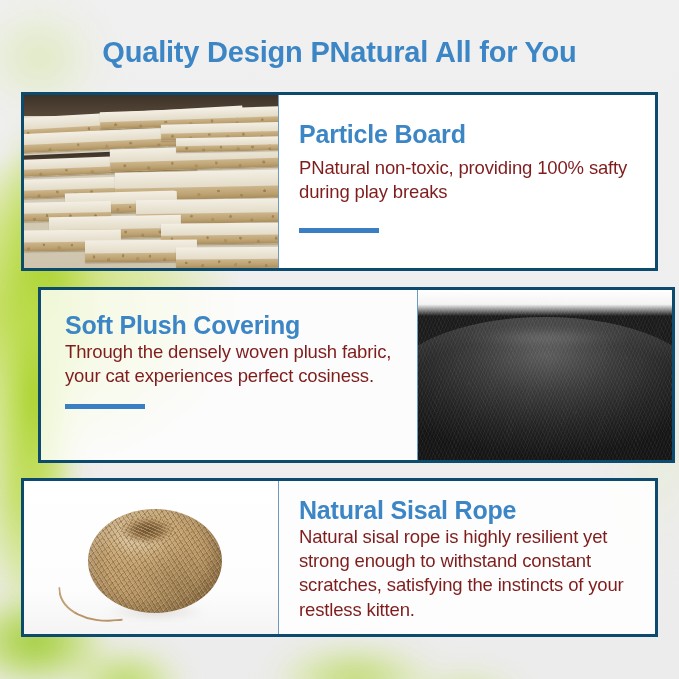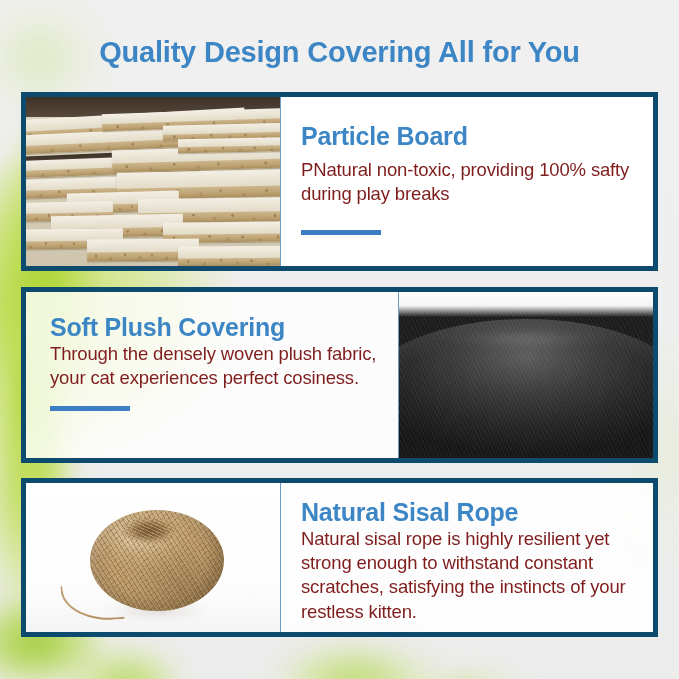--- a/index.html
+++ b/index.html
@@ -93,26 +93,26 @@
     font-size: 29px;
     font-weight: bold;
     color: #3d86c6;
     letter-spacing: -0.2px;
     white-space: nowrap;
   }
 
   
   .card {
     position: absolute;
-    border: 5px solid #0c4a6e;
+    border: 3px solid #0c4a6e;
     display: flex;
     overflow: hidden;
   }
   #card-1 { left: 21px; top: 92px;  width: 637px; height: 179px; background: #ffffff; }
-  #card-2 { left: 21px; top: 287px; width: 637px; height: 176px; background: rgba(255,255,255,0.80); }
+  #card-2 { left: 38px; top: 287px; width: 637px; height: 176px; background: rgba(255,255,255,0.80); }
   #card-3 { left: 21px; top: 478px; width: 637px; height: 159px; background: rgba(255,255,255,0.86); }
 
   .media {
     position: relative;
     overflow: hidden;
     flex: none;
   }
   .divider-v {
     flex: none;
     width: 1px;
@@ -312,21 +312,21 @@
 <div class="bg-root">
   <div class="bg-base"></div>
   <div class="foliage-tl"></div>
   <div class="foliage-left"></div>
   <div class="foliage-left-2"></div>
   <div class="foliage-bl"></div>
   <div class="foliage-bc"></div>
   <div class="foliage-r"></div>
 </div>
 
-<div class="title">Quality Design Covering All for You</div>
+<div class="title">Quality Design PNatural All for You</div>
 
 <div class="card order-media-first" id="card-1">
 
   <div class="media img-particle">
     <div class="pb-dark-gap" style="left:0; top:0; width:100%; height:12%;"></div>
     <div class="pb-plank" style="left:-6%; top:10%;  width:92%;  height:12%; transform:rotate(-3.2deg);"></div>
     <div class="pb-plank" style="left:-8%; top:20%;  width:86%;  height:11%; transform:rotate(-2.6deg);"></div>
     <div class="pb-plank" style="left:30%; top:8%;   width:76%;  height:10%; transform:rotate(-2.0deg);"></div>
     <div class="pb-plank" style="left:54%; top:16%;  width:56%;  height:9%;  transform:rotate(-1.4deg);"></div>
     <div class="pb-dark-gap" style="left:0; top:33%; width:64%; height:6%; transform:rotate(-2.4deg);"></div>

